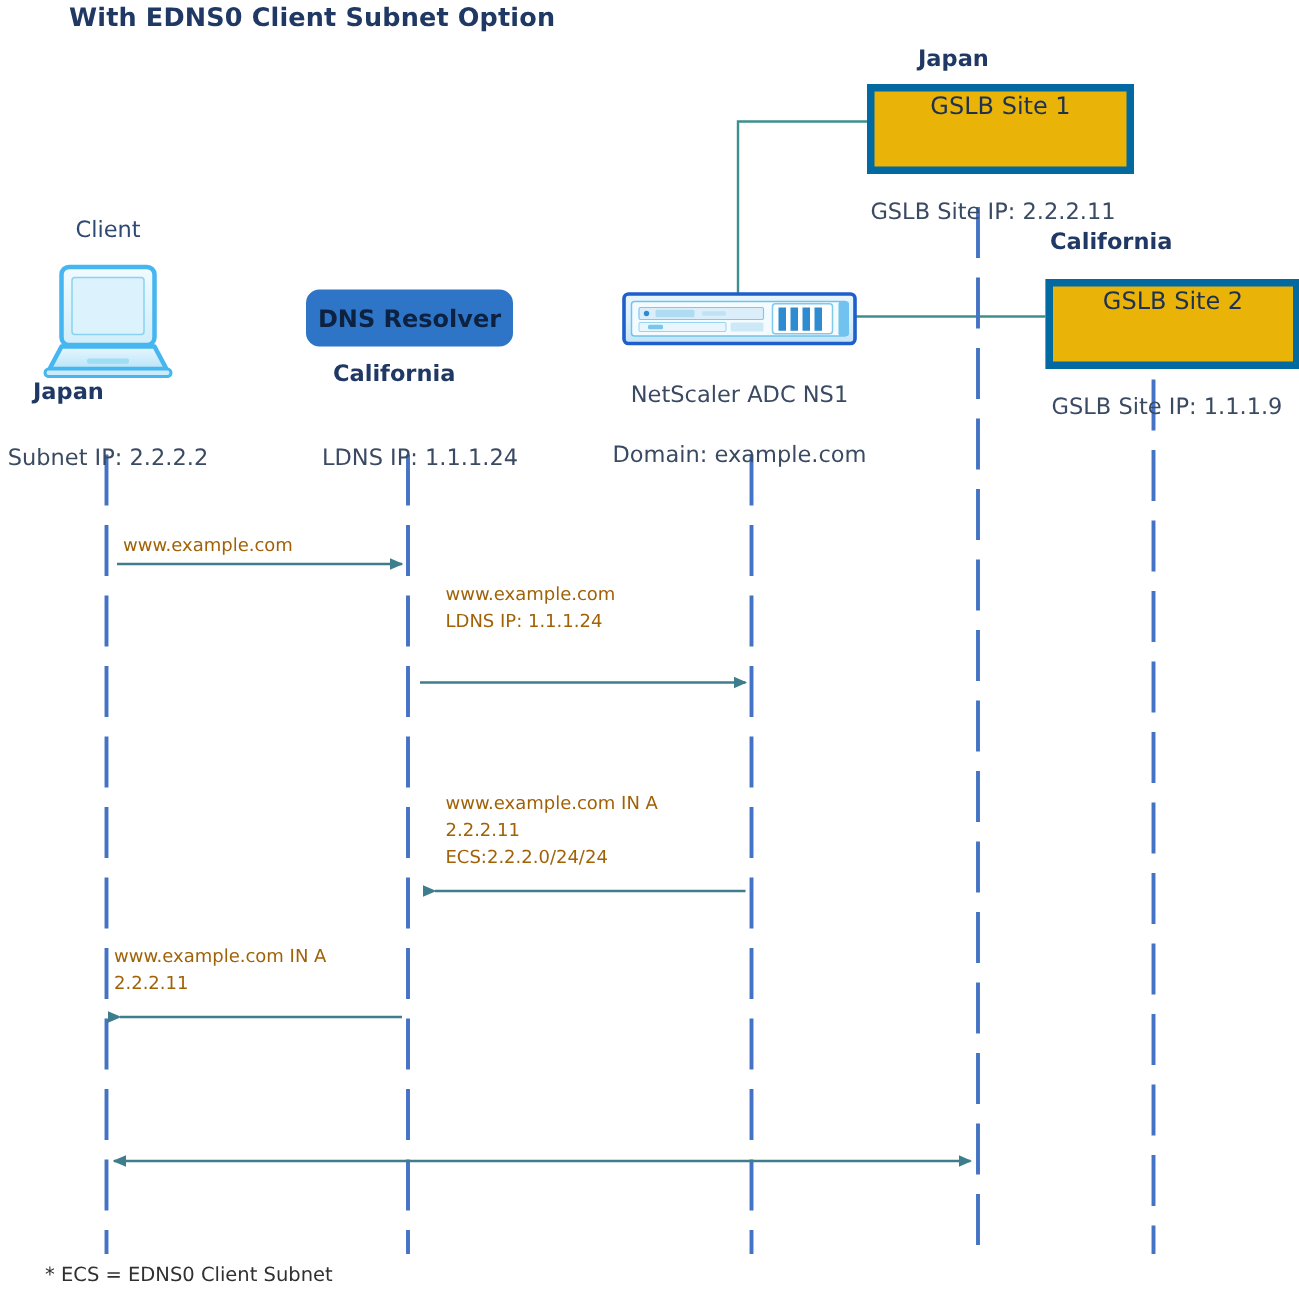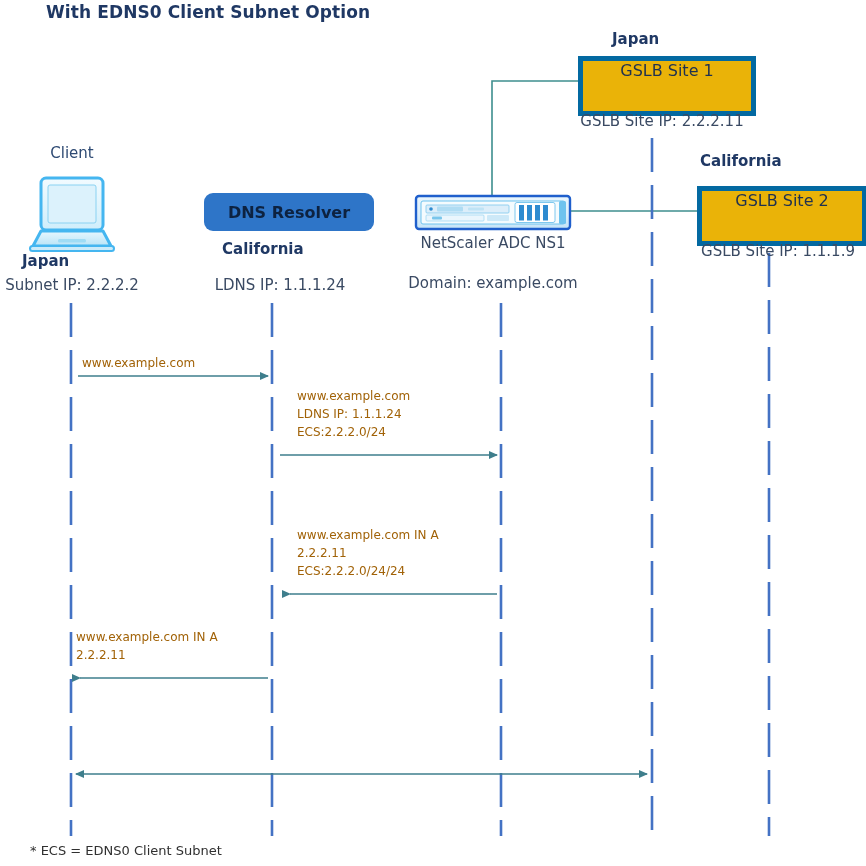--- a/index.html
+++ b/index.html
@@ -47,20 +47,21 @@
   .region-label {
     font-size: 15px;
     font-weight: bold;
     color: #1F3864;
     text-align: left;
   }
   .ip-label {
     font-size: 15px;
     color: #3A4A63;
     text-align: center;
+    margin-top: 20px;
   }
   .msg-label {
     font-size: 12px;
     color: #a16207;
     text-align: left;
   }
   .footnote {
     font-size: 13px;
     color: #303030;
   }
@@ -172,21 +173,21 @@
       <rect x="543" y="205" width="5" height="15.5" fill="#2E8BD0"></rect>
 
       <rect x="559" y="201" width="7" height="23" rx="1.5" fill="#6FC3EE"></rect>
     </g>
   </svg>
 
   <div class="txt node-label" style="left:22px; top:144px; width:100px;">Client</div>
   <div class="txt region-label" style="left:22px; top:252px; width:100px;">Japan</div>
   <div class="txt ip-label" style="left:2px; top:276px; width:140px;">Subnet IP: 2.2.2.2</div>
 
-  <div class="box-resolver" style="left:204px; top:193px; width:170px; height:38px;">
+  <div class="box-resolver" style="left:204px; top:193px; width:138px; height:38px;">
     <span>DNS Resolver</span>
   </div>
   <div class="txt region-label" style="left:222px; top:240px; width:116px;">California</div>
   <div class="txt ip-label" style="left:200px; top:276px; width:160px;">LDNS IP: 1.1.1.24</div>
 
   <div class="txt ip-label" style="left:403px; top:234px; width:180px;">NetScaler ADC NS1</div>
   <div class="txt ip-label" style="left:403px; top:274px; width:180px;">Domain: example.com</div>
 
   <div class="txt region-label" style="left:612px; top:30px; width:130px;">Japan</div>
   <div class="box-gslb" style="left:578px; top:56px; width:168px; height:50px;">
@@ -197,21 +198,20 @@
   <div class="txt region-label" style="left:700px; top:152px; width:166px;">California</div>
   <div class="box-gslb" style="left:697px; top:186px; width:160px; height:50px;">
     <span>GSLB Site 2</span>
   </div>
   <div class="txt ip-label" style="left:678px; top:242px; width:200px;">GSLB Site IP: 1.1.1.9</div>
 
   <div class="txt msg-label" style="left:82px; top:356px; width:184px;">www.example.com</div>
 
   <div class="txt msg-label" style="left:297px; top:389px; width:184px;">www.example.com</div>
   <div class="txt msg-label" style="left:297px; top:407px; width:184px;">LDNS IP: 1.1.1.24</div>
-  <div class="txt msg-label" style="left:297px; top:425px; width:184px;">ECS:2.2.2.0/24</div>
 
   <div class="txt msg-label" style="left:297px; top:528px; width:194px;">www.example.com IN A</div>
   <div class="txt msg-label" style="left:297px; top:546px; width:194px;">2.2.2.11</div>
   <div class="txt msg-label" style="left:297px; top:564px; width:194px;">ECS:2.2.2.0/24/24</div>
 
   <div class="txt msg-label" style="left:76px; top:630px; width:194px;">www.example.com IN A</div>
   <div class="txt msg-label" style="left:76px; top:648px; width:194px;">2.2.2.11</div>
 
   <div class="txt footnote" style="left:30px; top:843px;">* ECS = EDNS0 Client Subnet</div>
 

